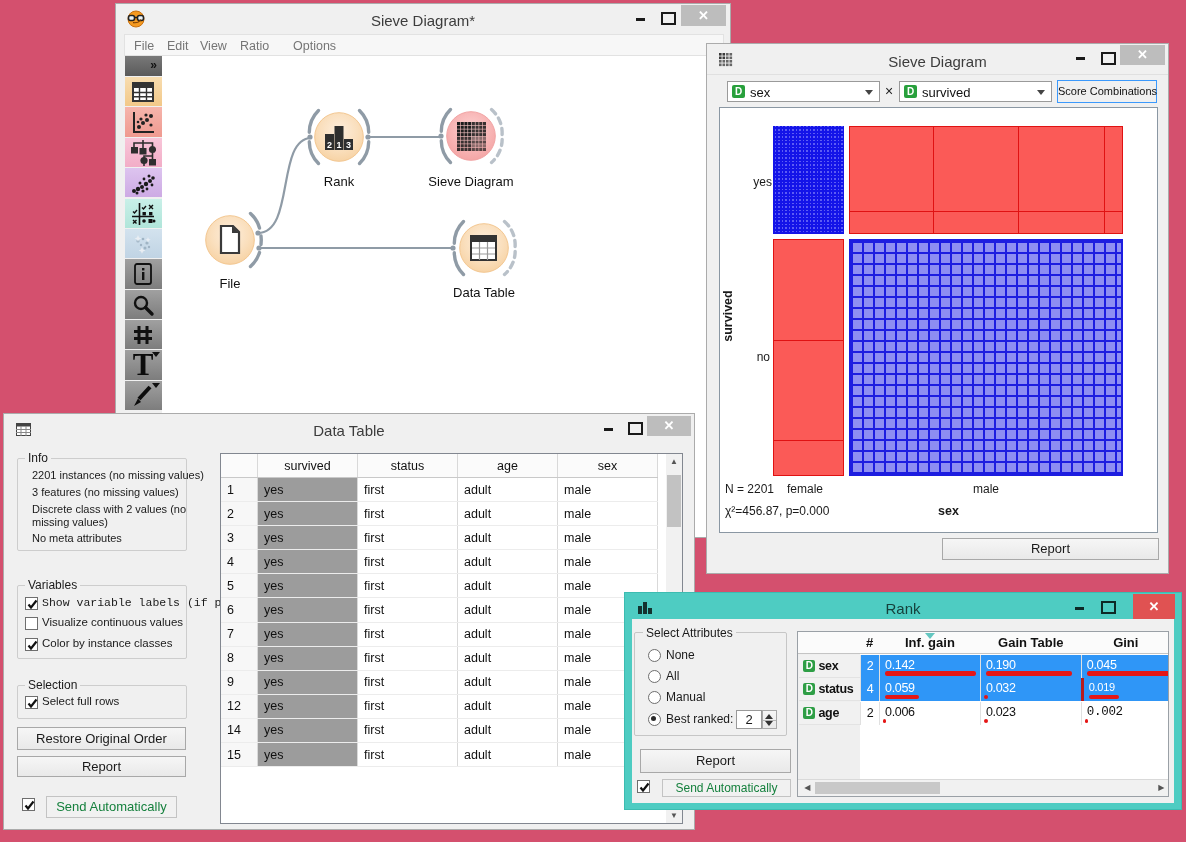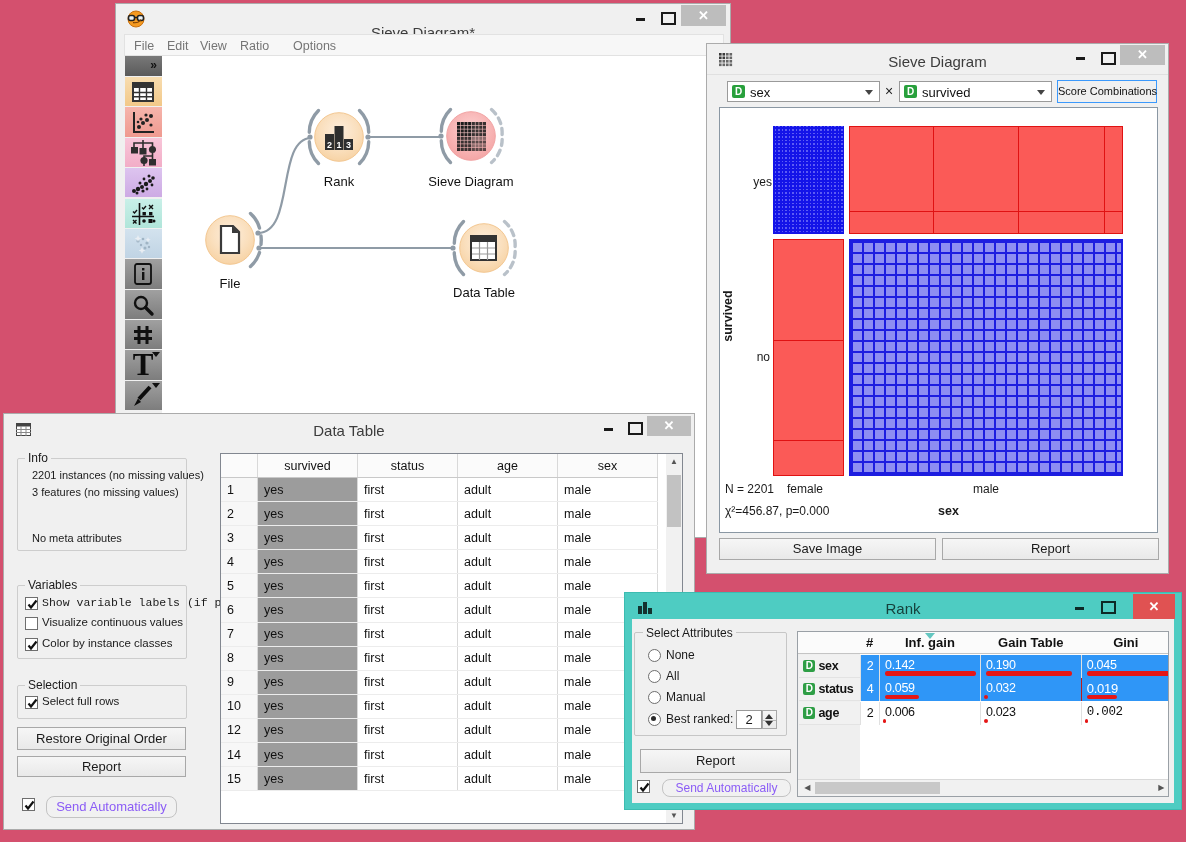--- a/index.html
+++ b/index.html
@@ -4,21 +4,21 @@
 <style>
   html,body{margin:0;padding:0;}
   body{width:1186px;height:842px;background:#d4506e;font-family:"Liberation Sans",sans-serif;overflow:hidden;position:relative;font-size:13px;color:#1a1a1a;}
   .win{position:absolute;background:#f0f0f0;border:1px solid #ababab;box-sizing:border-box;}
   .abs{position:absolute;}
   .ttl{position:absolute;left:0;right:0;text-align:center;font-size:15px;color:#3c3c3c;}
   .wbtn-min{position:absolute;width:9px;height:3px;background:#1a1a1a;}
   .wbtn-max{position:absolute;width:11px;height:9px;border:2px solid #1a1a1a;background:transparent;}
   .wbtn-close{position:absolute;background:#bdbdbd;color:#fff;text-align:center;font-size:13px;font-weight:bold;}
   .btn{position:absolute;background:linear-gradient(#f6f6f6,#e9e9e9);border:1px solid #a8a8a8;box-sizing:border-box;text-align:center;font-size:13px;color:#1a1a1a;}
-  .btn.dis{color:#8b5cf6;border-color:#c3c3c3;background:#f1f1f1;border-radius:8px;}
+  .btn.dis{color:#15803d;border-color:#c3c3c3;background:#f1f1f1;}
   .gbox{position:absolute;border:1px solid #cdcdcd;border-radius:2px;box-sizing:border-box;}
   .glabel{position:absolute;background:#f0f0f0;padding:0 3px;font-size:12px;color:#1a1a1a;}
   .cb{position:absolute;width:13px;height:13px;background:#fff;border:1px solid #6e6e6e;box-sizing:border-box;}
   .cb svg{position:absolute;left:0px;top:0px;}
   .radio{position:absolute;width:13px;height:13px;background:#fff;border:1px solid #6e6e6e;border-radius:50%;box-sizing:border-box;}
   .radio.sel:after{content:"";position:absolute;left:2px;top:2px;width:5px;height:5px;border-radius:50%;background:#2b2b2b;}
   .lbl{position:absolute;font-size:13px;white-space:nowrap;color:#1a1a1a;}
 
   #dtable td,#dtable th{border-right:1px solid #d9d9d9;border-bottom:1px solid #ececec;font-size:12.5px;font-weight:normal;padding:0 0 0 6px;text-align:left;height:23.1px;overflow:hidden;white-space:nowrap;color:#111;background:#fff;}
   #dtable th{background:#fbfbfb;border-bottom:1px solid #c9c9c9;text-align:center;padding:0;height:23px;font-size:12.5px;}
@@ -32,21 +32,21 @@
   .combo{background:#fff;border:1px solid #9a9a9a;box-sizing:border-box;}
   .dico{position:absolute;left:4px;top:3px;width:13px;height:13px;background:#28a03c;color:#fff;font-size:10px;font-weight:bold;text-align:center;line-height:13px;border-radius:2px;}
   .ctxt{position:absolute;left:22px;top:3px;font-size:13px;color:#111;}
   .carr{position:absolute;right:6px;top:8px;width:0;height:0;border-left:4px solid transparent;border-right:4px solid transparent;border-top:5px solid #444;}
 </style>
 </head>
 <body>
 
 <div class="win" id="mainwin" style="left:115px;top:3px;width:616px;height:535px;">
 
-  <div class="ttl" style="top:20px;">Sieve Diagram*</div>
+  <div class="ttl" style="top:8px;">Sieve Diagram*</div>
   <svg class="abs" style="left:11px;top:6px;" width="18" height="18" viewBox="0 0 18 18">
     <circle cx="9" cy="9" r="8" fill="#f59a20"></circle>
     <circle cx="9" cy="9" r="8" fill="none" stroke="#c87010" stroke-width="1"></circle>
     <rect x="1.5" y="5.5" width="6" height="5" rx="2" fill="#e8f2f8" stroke="#222" stroke-width="1.6"></rect>
     <rect x="10.5" y="5.5" width="6" height="5" rx="2" fill="#e8f2f8" stroke="#222" stroke-width="1.6"></rect>
     <path d="M7.5 7.5 L10.5 7.5" stroke="#222" stroke-width="1.4"></path>
     <path d="M14 9.5 Q11 13.5 6 12.6" stroke="#7a3c00" stroke-width="1.2" fill="none"></path>
   </svg>
   <div class="wbtn-min" style="left:520px;top:14px;"></div>
   <div class="wbtn-max" style="left:545px;top:8px;"></div>
@@ -401,38 +401,38 @@
 
     <div class="lbl" style="right:385px;top:67px;font-size:12px;">yes</div>
     <div class="lbl" style="right:387px;top:242px;font-size:12px;">no</div>
     <div class="lbl" style="left:-27px;top:201px;transform:rotate(-90deg);transform-origin:center;font-weight:bold;width:70px;text-align:center;font-size:12.5px;">survived</div>
     <div class="lbl" style="left:50px;top:374px;width:70px;text-align:center;font-size:12px;">female</div>
     <div class="lbl" style="left:129px;top:374px;width:274px;text-align:center;font-size:12px;">male</div>
     <div class="lbl" style="left:53px;top:396px;width:351px;text-align:center;font-weight:bold;font-size:12.5px;">sex</div>
     <div class="lbl" style="left:5px;top:374px;font-size:12px;">N = 2201</div>
     <div class="lbl" style="left:5px;top:396px;font-size:12px;">χ²=456.87, p=0.000</div>
   </div>
-  <div class="btn" style="left:12px;top:494px;width:217px;height:22px;line-height:20px;">Save Image</div>
   <div class="btn" style="left:235px;top:494px;width:217px;height:22px;line-height:20px;">Report</div>
 </div>
 
 <div class="win" id="dtwin" style="left:3px;top:413px;width:692px;height:417px;">
   <div class="ttl" style="top:8px;">Data Table</div>
   <svg class="abs" style="left:12px;top:9px;" width="15" height="13" viewBox="0 0 15 13">
     <rect x="0.5" y="0.5" width="14" height="12" fill="#fff" stroke="#444"></rect>
     <rect x="0.5" y="0.5" width="14" height="3" fill="#444"></rect>
     <path d="M5 3 V13 M10 3 V13 M0 6.5 H15 M0 9.5 H15" stroke="#888" stroke-width="1" fill="none"></path>
   </svg>
   <div class="wbtn-min" style="left:600px;top:14px;"></div>
   <div class="wbtn-max" style="left:624px;top:8px;"></div>
   <div class="wbtn-close" style="left:643px;top:2px;width:44px;height:20px;line-height:20px;">✕</div>
   <div class="gbox" style="left:13px;top:44px;width:170px;height:93px;"></div>
   <div class="glabel" style="left:21px;top:37px;">Info</div>
   <div class="lbl" style="left:28px;top:55px;font-size:11px;">2201 instances (no missing values)</div>
   <div class="lbl" style="left:28px;top:72px;font-size:11px;">3 features (no missing values)</div>
+  <div class="lbl" style="left:28px;top:89px;font-size:11px;width:155px;white-space:normal;line-height:13px;">Discrete class with 2 values (no missing values)</div>
   <div class="lbl" style="left:28px;top:118px;font-size:11px;">No meta attributes</div>
   <div class="gbox" style="left:13px;top:171px;width:170px;height:74px;"></div>
   <div class="glabel" style="left:21px;top:164px;">Variables</div>
   <div class="cb" style="left:21px;top:183px;">
       <svg width="13" height="13" viewBox="0 0 13 13">
         <path d="M2.5 6.5 L5 9.5 L10.5 2.5" stroke="#111" stroke-width="2.2" fill="none"></path>
       </svg>
     </div>
     <div class="lbl" style="left:38px;top:182px;font-size:11.5px;font-family:Liberation Mono, monospace;">Show variable labels (if present)</div>
   <div class="cb" style="left:21px;top:203px;"></div>
@@ -521,27 +521,20 @@
           </tr>
           <tr>
             <td class="num">8</td>
             <td class="surv">yes</td>
             <td>first</td>
             <td>adult</td>
             <td>male</td>
           </tr>
           <tr>
             <td class="num">9</td>
-            <td class="surv">yes</td>
-            <td>first</td>
-            <td>adult</td>
-            <td>male</td>
-          </tr>
-          <tr>
-            <td class="num">10</td>
             <td class="surv">yes</td>
             <td>first</td>
             <td>adult</td>
             <td>male</td>
           </tr>
           <tr>
             <td class="num">12</td>
             <td class="surv">yes</td>
             <td>first</td>
             <td>adult</td>
@@ -640,21 +633,21 @@
         </div>
         <div class="abs" style="left:61.6px;top:46.9px;width:19.5px;height:23px;background:#2f96f7;color:#fff;text-align:center;line-height:23px;font-size:12.5px;border-left:1px solid #e0e0e0;box-sizing:border-box;">4</div>
         <div class="abs" style="left:81.1px;top:46.9px;width:100.9px;height:23px;background:#2f96f7;color:#fff;font-size:12.5px;border-left:1px solid #e0e0e0;box-sizing:border-box;">
           <span style="position:absolute;left:4.5px;top:3px;letter-spacing:-0.3px;">0.059</span>
           <div style="position:absolute;left:4.5px;bottom:2px;width:34.5px;height:4.5px;background:#e51616;border-radius:2.2px;"></div>
         </div>
         <div class="abs" style="left:182px;top:46.9px;width:100.9px;height:23px;background:#2f96f7;color:#fff;font-size:12.5px;border-left:1px solid #e0e0e0;box-sizing:border-box;">
           <span style="position:absolute;left:4.5px;top:3px;letter-spacing:-0.3px;">0.032</span>
           <div style="position:absolute;left:2.5px;bottom:2px;width:4.5px;height:4.5px;background:#e51616;border-radius:2.2px;"></div>
         </div>
-        <div class="abs" style="left:282.9px;top:46.9px;width:89px;height:23px;background:#2f96f7;color:#fff;font-size:13px;border-left:1px solid #b91c1c;box-sizing:border-box;">
+        <div class="abs" style="left:282.9px;top:46.9px;width:89px;height:23px;background:#2f96f7;color:#fff;font-size:11px;border-left:3px solid #b91c1c;box-sizing:border-box;">
           <span style="position:absolute;left:4.5px;top:3px;letter-spacing:-0.3px;">0.019</span>
           <div style="position:absolute;left:4.5px;bottom:2px;width:30.5px;height:4.5px;background:#e51616;border-radius:2.2px;"></div>
         </div>
         <div class="abs" style="left:1px;top:70.8px;width:60.6px;height:23px;background:#f1f1f1;border-bottom:1px solid #e3e3e3;box-sizing:border-box;">
           <div class="dico" style="left:4px;top:5px;width:12px;height:12px;line-height:12px;background:#2e9e45;">D</div>
           <span style="position:absolute;left:19px;top:4px;font-weight:bold;font-size:12.5px;letter-spacing:-0.3px;color:#111;">age</span>
         </div>
         <div class="abs" style="left:61.6px;top:70.8px;width:19.5px;height:23px;background:#fff;color:#111;text-align:center;line-height:23px;font-size:12.5px;border-left:1px solid #e0e0e0;box-sizing:border-box;">2</div>
         <div class="abs" style="left:81.1px;top:70.8px;width:100.9px;height:23px;background:#fff;color:#111;font-size:12.5px;border-left:1px solid #e0e0e0;box-sizing:border-box;">
           <span style="position:absolute;left:4.5px;top:3px;letter-spacing:-0.3px;">0.006</span>

